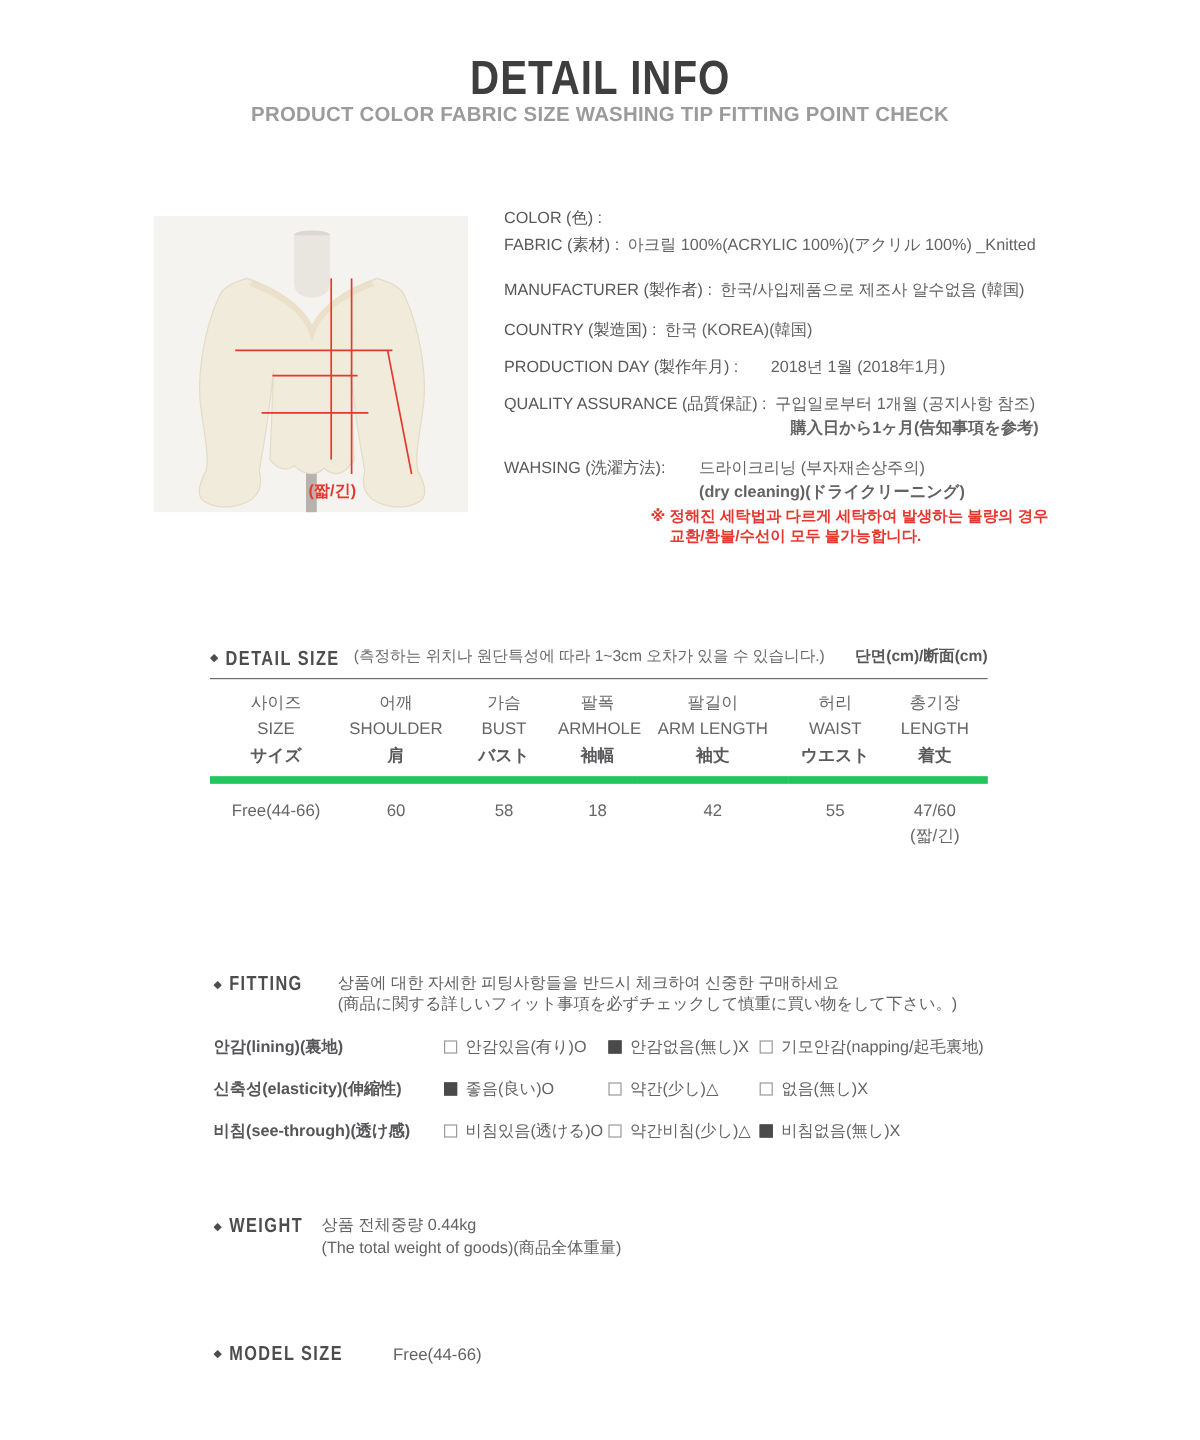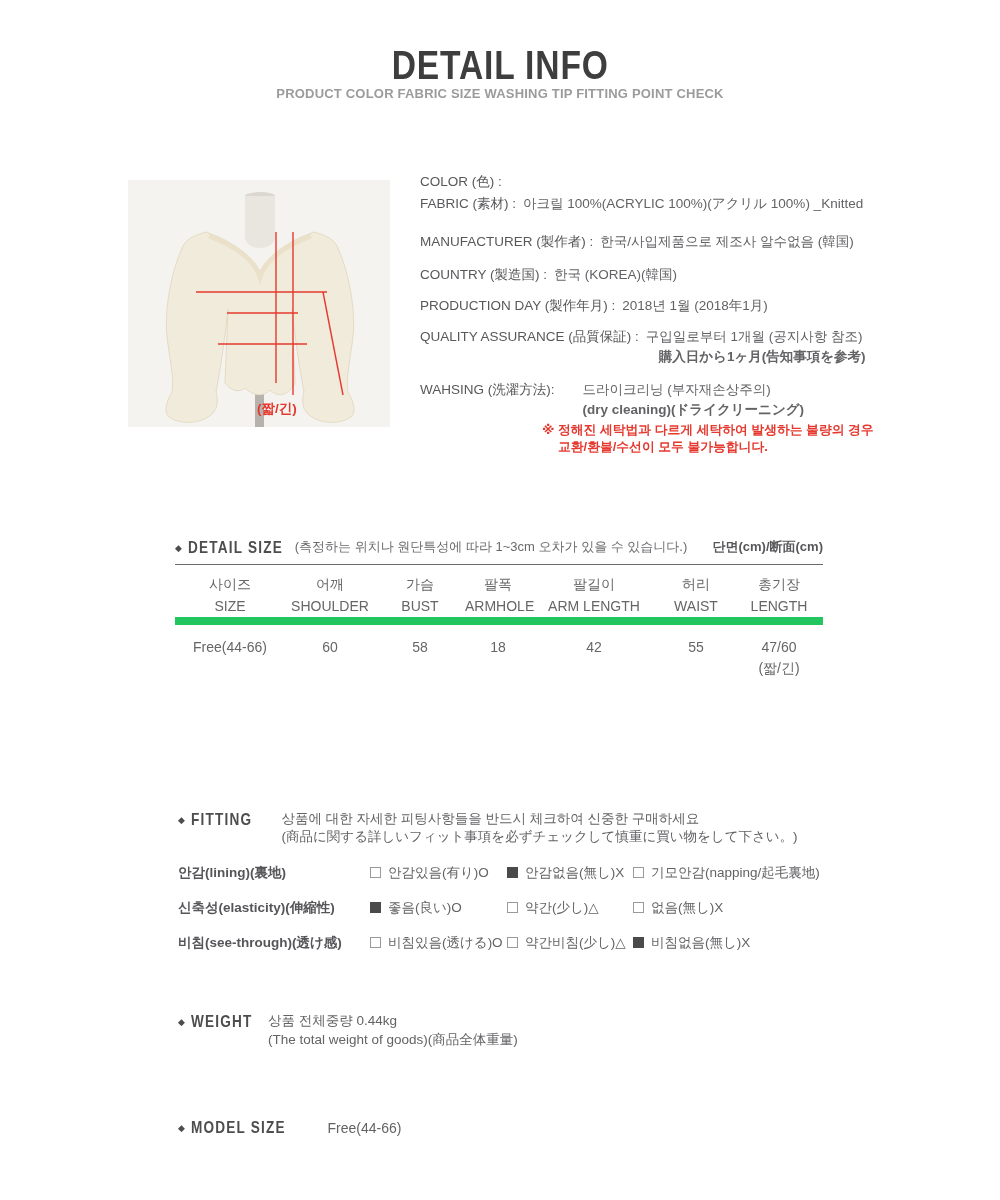--- a/index.html
+++ b/index.html
@@ -8,40 +8,40 @@
   }
   *{margin:0;padding:0;box-sizing:border-box;}
   html,body{background:#fff;}
   body{font-family:"Liberation Sans","DejaVu Sans",sans-serif;color:var(--body);}
   #page{position:relative;width:1000px;height:1200px;background:#fff;overflow:hidden;margin:0 auto;}
 
   
   .hdr{position:absolute;top:44px;left:0;right:0;text-align:center;}
   .title{display:inline-block;font-size:40px;font-weight:bold;letter-spacing:1px;color:var(--title);
          transform:scaleX(.84);transform-origin:center;line-height:42px;white-space:nowrap;}
-  .subtitle{margin-top:0;font-size:13px;font-weight:bold;letter-spacing:.2px;color:var(--sub);white-space:nowrap;}
+  .subtitle{margin-top:0;font-size:17px;font-weight:bold;letter-spacing:.2px;color:var(--sub);white-space:nowrap;}
 
   
   .photo{position:absolute;left:128px;top:180px;width:262px;height:247px;}
   .photo svg{display:block;width:262px;height:247px;}
   .red-line{stroke:var(--red);stroke-width:1.4;fill:none;}
   .sw-fill{fill:var(--cream);stroke:#e4dbc4;stroke-width:1;}
   .sw-band{fill:none;stroke:#ebe1ca;stroke-width:5;}
   .measure-text{fill:var(--red);font-size:13.5px;font-weight:bold;}
 
   
   .info{position:absolute;left:420px;top:172px;width:566px;font-size:13.5px;line-height:20px;color:var(--body);}
   .irow{display:flex;align-items:flex-start;}
   .irow .lbl{white-space:pre;margin-right:7px;color:#58585b;}
   .irow .val{flex:1;}
   .vline.b{font-weight:bold;}
   .m-fabric{margin-top:2px;}
   .m-manu{margin-top:18px;}
   .m-std{margin-top:13px;}
-  .m-prod{margin-top:11px;}
+  .m-prod{margin-top:11px;gap:20px;}
   .m-qual{margin-top:11px;}
   .m-wash{margin-top:13px;gap:21px;}
   .warn{margin-top:2px;margin-left:122px;color:var(--red);font-size:12.8px;line-height:16.5px;font-weight:bold;}
   .warn .wline:nth-child(2){padding-left:16px;}
 
   
   .sec-head{display:inline-flex;align-items:center;white-space:nowrap;color:var(--head);}
   .diamond{font-size:9px;margin-right:6px;color:var(--head);}
   .sec-title{display:inline-block;font-size:17px;font-weight:bold;letter-spacing:1.5px;
              transform:scaleX(.8);transform-origin:left center;}
@@ -51,21 +51,21 @@
   .size-head{display:flex;align-items:baseline;padding-bottom:6px;border-bottom:1px solid #6b6b6b;}
   .size-note{font-size:13px;color:#6a6a6d;margin-left:-12px;}
   .size-unit{margin-left:auto;font-size:13px;color:#57575a;font-weight:bold;}
   .size-table{width:100%;border-collapse:collapse;font-size:14px;color:#666;table-layout:fixed;}
   .size-table col.c1{width:110px}.size-table col.c2{width:90px}.size-table col.c3{width:90px}
   .size-table col.c4{width:66px}.size-table col.c5{width:126px}.size-table col.c6{width:78px}
   .size-table col.c7{width:88px}
   .size-table th{font-weight:normal;text-align:center;padding:1px 0;line-height:20px;}
   .size-table tr.h-ko th{padding-top:9px;}
   .size-table tr.h-ja th{font-weight:bold;color:#5a5a5d;padding-bottom:8px;}
-  .size-table thead{border-bottom:8px solid #22c55e;}
+  .size-table thead{border-bottom:6px solid #22c55e;}
   .size-table td{text-align:center;padding-top:12px;vertical-align:top;line-height:21px;}
 
   
   .fit-sec{position:absolute;left:178px;top:810px;width:760px;}
   .fit-head-row{display:flex;align-items:flex-start;}
   .fit-notes{margin-left:14px;font-size:13.5px;line-height:17.5px;color:var(--body);}
   .fit-rows{margin-top:19px;}
   .frow{display:grid;grid-template-columns:192px 137px 126px auto;align-items:center;
         font-size:13.5px;margin-top:17px;}
   .frow:first-child{margin-top:0;}
@@ -221,20 +221,29 @@
           </tr>
           <tr class="h-en">
             <th>SIZE</th>
             <th>SHOULDER</th>
             <th>BUST</th>
             <th>ARMHOLE</th>
             <th>ARM LENGTH</th>
             <th>WAIST</th>
             <th>LENGTH</th>
           </tr>
+          <tr class="h-ja">
+            <th>サイズ</th>
+            <th>肩</th>
+            <th>バスト</th>
+            <th>袖幅</th>
+            <th>袖丈</th>
+            <th>ウエスト</th>
+            <th>着丈</th>
+          </tr>
         </thead>
       <tbody id="size-tbody">
           <tr>
             <td>
               <div>Free(44-66)</div>
             </td>
             <td>
               <div>60</div>
             </td>
             <td>

